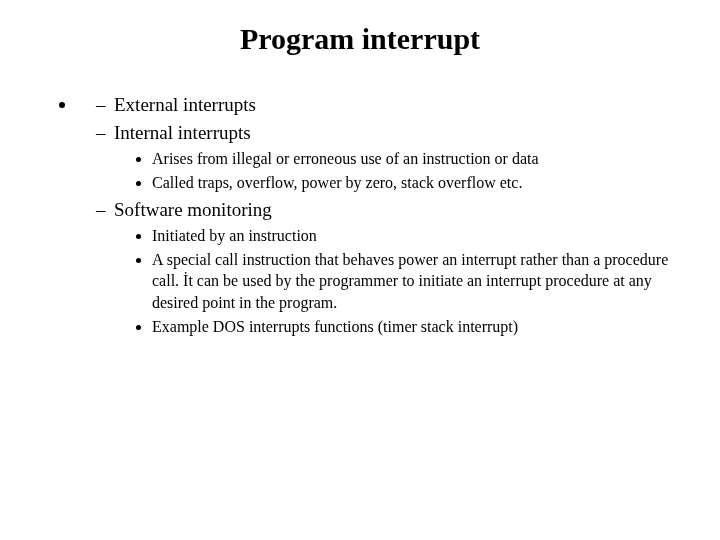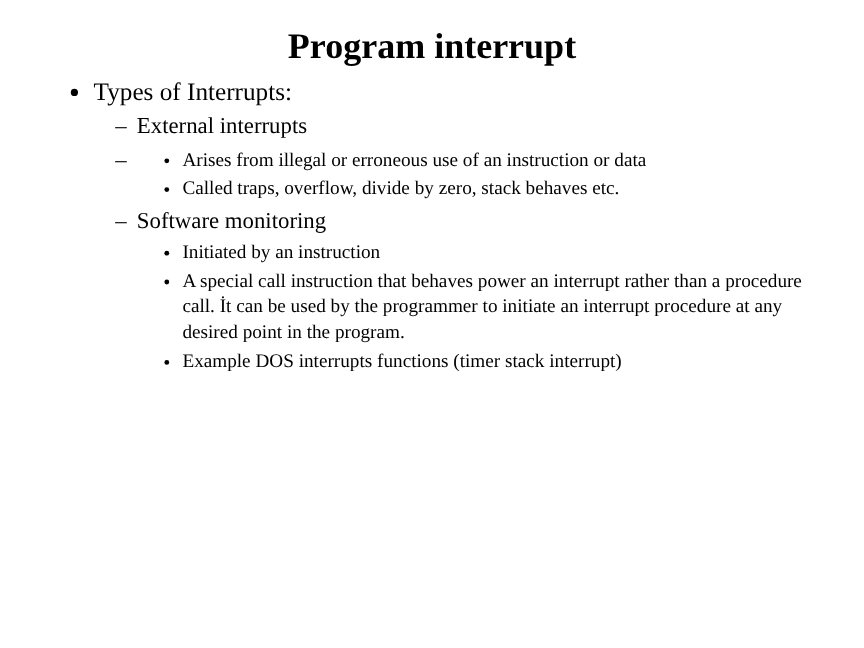--- a/index.html
+++ b/index.html
@@ -14,21 +14,21 @@
   .slide {
     width: 720px;
     height: 540px;
     box-sizing: border-box;
     padding: 22px 50px 30px 50px;
   }
   .title {
     text-align: center;
     font-weight: bold;
     font-size: 30px;
-    margin: 0 0 8px 0;
+    margin: 0 0 36px 0;
   }
   ul.l1 {
     list-style: disc;
     margin: 0;
     padding-left: 28px;
     font-size: 21px;
   }
   ul.l1 > li {
     margin-bottom: 2px;
   }
@@ -61,32 +61,32 @@
   }
 </style>
 </head>
 <body>
 
 <div class="slide">
   <h1 class="title">Program interrupt</h1>
 
   <ul class="l1">
     <li>
-      <span>Types of Interrupts:</span>
 
       <ul class="l2">
 
         <li>
           <span>External interrupts</span>
         </li>
 
         <li>
+          <span>Internal interrupts</span>
           <ul class="l3">
             <li>Arises from illegal or erroneous use of an instruction or data</li>
-            <li>Called traps, overflow, divide by zero, stack behaves etc.</li>
+            <li>Called traps, overflow, power by zero, stack overflow etc.</li>
           </ul>
         </li>
 
         <li>
           <span>Software monitoring</span>
           <ul class="l3">
             <li>Initiated by an instruction</li>
             <li>A special call instruction that behaves power an interrupt rather than a procedure call. İt can be used by the programmer to initiate an interrupt procedure at any desired point in the program.</li>
             <li>Example DOS interrupts functions (timer stack interrupt)</li>
           </ul>

